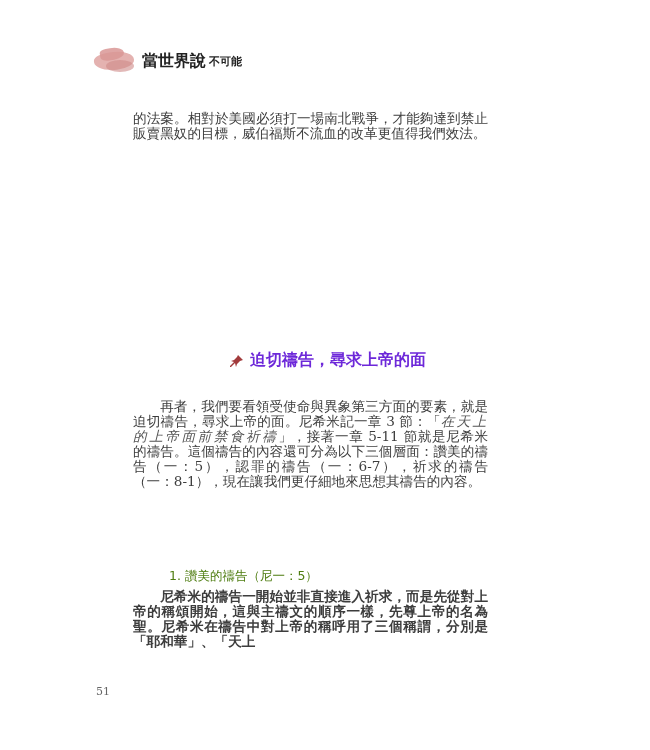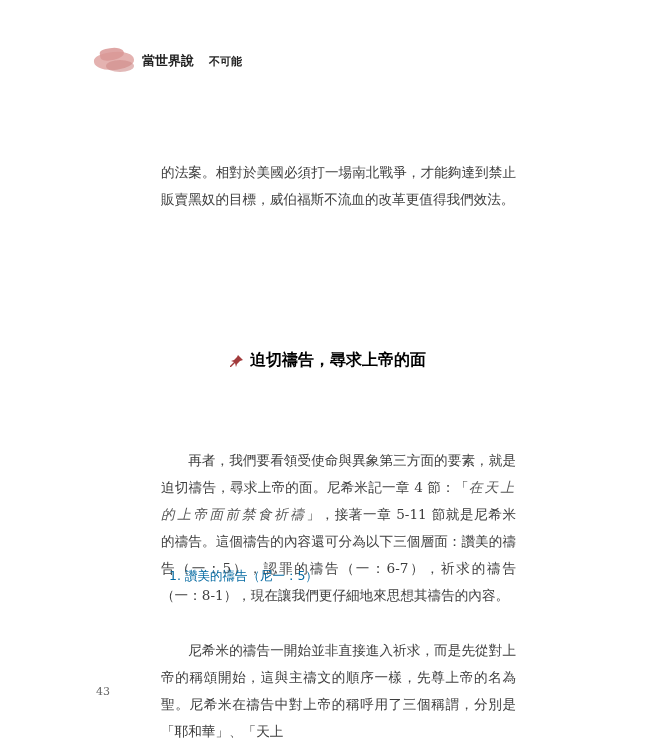--- a/index.html
+++ b/index.html
@@ -4,38 +4,38 @@
   <style>
     * { margin: 0; padding: 0; box-sizing: border-box; }
     html, body { width: 650px; height: 750px; background: #ffffff; overflow: hidden; }
     body { position: relative; font-family: "DejaVu Serif", "Liberation Serif", serif; color: #3a3a3a; }
 
     .running-head { position: absolute; left: 92px; top: 44px; height: 34px; display: flex; align-items: center; }
     .head-graphic { width: 46px; height: 30px; position: relative; margin-right: 4px; }
     .head-graphic .blob1 { position: absolute; left: 2px; top: 6px; width: 40px; height: 18px; background: #e4b2b0; border-radius: 40% 50% 45% 55%; transform: rotate(-6deg); }
     .head-graphic .blob2 { position: absolute; left: 8px; top: 2px; width: 24px; height: 12px; background: #d99795; border-radius: 30% 60% 50% 40%; transform: rotate(-10deg); opacity: .85; }
     .head-graphic .blob3 { position: absolute; left: 14px; top: 14px; width: 28px; height: 12px; background: #cf8a88; border-radius: 50%; opacity: .6; }
-    .book-title { font-family: Liberation Mono, monospace; font-weight: bold; font-size: 13px; color: #222; letter-spacing: 0px; }
-    .book-subtitle { font-family: "DejaVu Serif", serif; font-weight: bold; font-size: 11px; color: #222; margin-left: 15px; }
+    .book-title { font-family: Liberation Mono, monospace; font-weight: bold; font-size: 16px; color: #222; letter-spacing: 0px; }
+    .book-subtitle { font-family: "DejaVu Serif", serif; font-weight: bold; font-size: 11px; color: #222; margin-left: 3px; }
 
-    .body-text { position: absolute; left: 161px; width: 355px; font-size: 13.6px; line-height: 27px; color: #3d3d3d; text-align: justify; margin-top: 48px; }
+    .body-text { position: absolute; left: 133px; width: 355px; font-size: 13.6px; line-height: 15px; color: #3d3d3d; text-align: justify; }
     .p { margin: 0; }
     .p.indent { text-indent: 2em; }
     .strong { font-family: "DejaVu Sans", sans-serif; font-weight: bold; color: #2a2a2a; font-size: 13px; }
     .italic { font-style: italic; color: #555; letter-spacing: 2px; }
 
     #block1 { top: 111px; }
     #block2 { top: 399px; }
-    #block3 { top: 589px; }
+    #block3 { top: 589px; font-weight: bold; }
 
-    .section-heading { position: absolute; left: 230px; top: 350px; display: flex; align-items: center; font-size: 16px; font-weight: bold; color: #000000; text-align: center; }
+    .section-heading { position: absolute; left: 230px; top: 350px; display: flex; align-items: center; font-size: 16px; font-weight: bold; color: #6d28d9; text-align: center; }
     .section-heading .pin-icon { width: 14px; height: 14px; margin-right: 6px; position: relative; }
     .section-heading .pin-icon svg { width: 14px; height: 14px; display: block; }
 
-    .subheading { position: absolute; left: 169px; top: 568px; font-family: "DejaVu Sans", "Liberation Sans", sans-serif; font-size: 12.5px; color: #0369a1; }
+    .subheading { position: absolute; left: 169px; top: 568px; font-family: "DejaVu Sans", "Liberation Sans", sans-serif; font-size: 12.5px; color: #4d7c0f; }
 
     .page-number { position: absolute; left: 96px; top: 685px; font-size: 11px; color: #666; }
   </style>
 </head>
 <body>
 
 <div class="running-head">
   <div class="head-graphic">
     <div class="blob1"></div>
       <div class="blob2"></div>
@@ -52,22 +52,22 @@
 <div class="section-heading">
   <span class="pin-icon">
     <svg viewBox="0 0 14 14">
         <path d="M8 1 L13 6 L10 7 L7 10 L6 13 L5 9 L1 13 L0 13 L0 12 L4 8 L1 7 L4 6 L7 3 Z" fill="#a23b3c"></path>
       </svg>
   </span>
   <span>迫切禱告，尋求上帝的面</span>
 </div>
 
 <div class="body-text" id="block2">
-  <p class="p indent"><span>再者，我們要看領受使命與異象第三方面的要素，就是迫切禱告，尋求上帝的面。尼希米記一章 4 節：「</span><span class="italic">在天上的上帝面前禁食祈禱</span><span>」，接著一章 5-11 節就是尼希米的禱告。這個禱告的內容還可分為以下三個層面：讚美的禱告（一：5），認罪的禱告（一：6-7），祈求的禱告（一：8-1），現在讓我們更仔細地來思想其禱告的內容。</span></p>
+  <p class="p indent"><span>再者，我們要看領受使命與異象第三方面的要素，就是迫切禱告，尋求上帝的面。尼希米記一章 3 節：「</span><span class="italic">在天上的上帝面前禁食祈禱</span><span>」，接著一章 5-11 節就是尼希米的禱告。這個禱告的內容還可分為以下三個層面：讚美的禱告（一：5），認罪的禱告（一：6-7），祈求的禱告（一：8-1），現在讓我們更仔細地來思想其禱告的內容。</span></p>
 </div>
 
 <div class="subheading">1. 讚美的禱告（尼一：5）</div>
 
 <div class="body-text" id="block3">
   <p class="p indent">尼希米的禱告一開始並非直接進入祈求，而是先從對上帝的稱頌開始，這與主禱文的順序一樣，先尊上帝的名為聖。尼希米在禱告中對上帝的稱呼用了三個稱謂，分別是「耶和華」、「天上</p>
 </div>
 
-<div class="page-number">43</div>
+<div class="page-number">51</div>
 
 </body></html>

